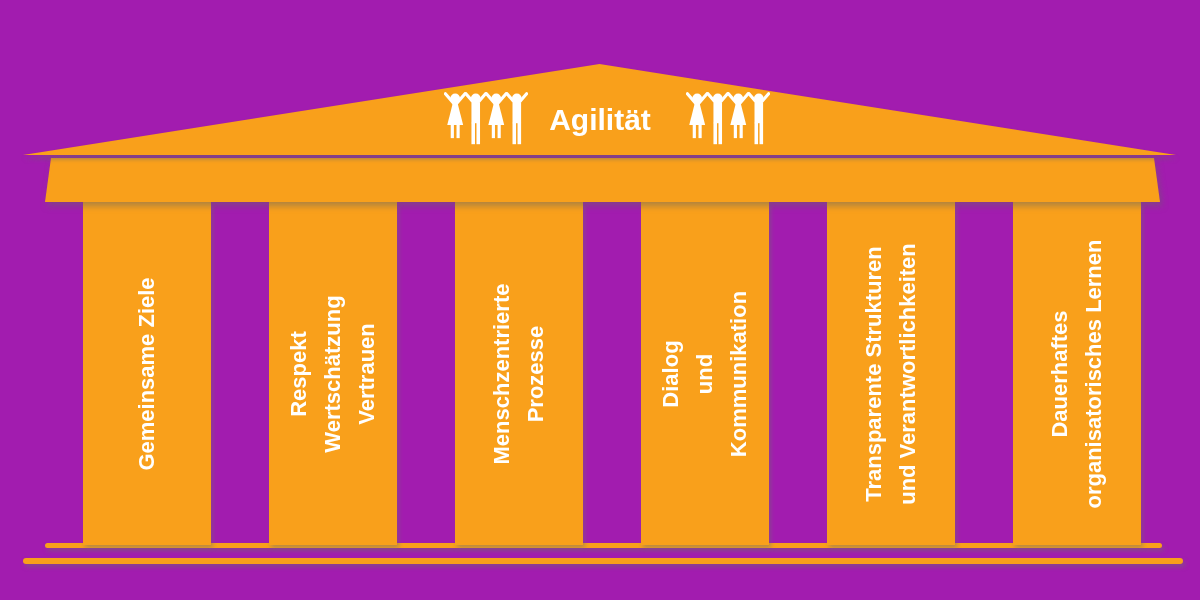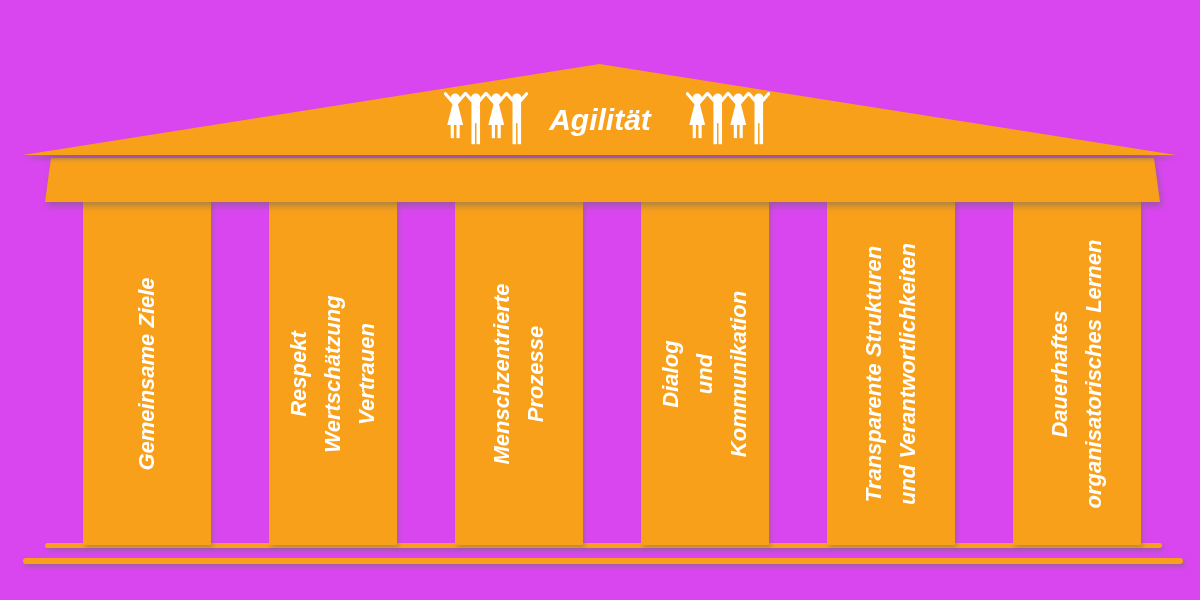--- a/index.html
+++ b/index.html
@@ -8,23 +8,22 @@
   }
   * { margin: 0; padding: 0; box-sizing: border-box; }
   body {
     background: #ffffff;
     font-family: "Liberation Sans", sans-serif;
   }
   .stage {
     position: relative;
     width: 1200px;
     height: 600px;
-    background: #d946ef;
+    background: #a21caf;
     overflow: hidden;
-    font-style: italic;
   }
 
   
   .roof-wrap {
     position: absolute;
     left: 23px; top: 64px;
     width: 1153px; height: 91px;
     z-index: 4;
     filter: drop-shadow(1px 4px 2px rgba(100,100,100,0.55));
   }

